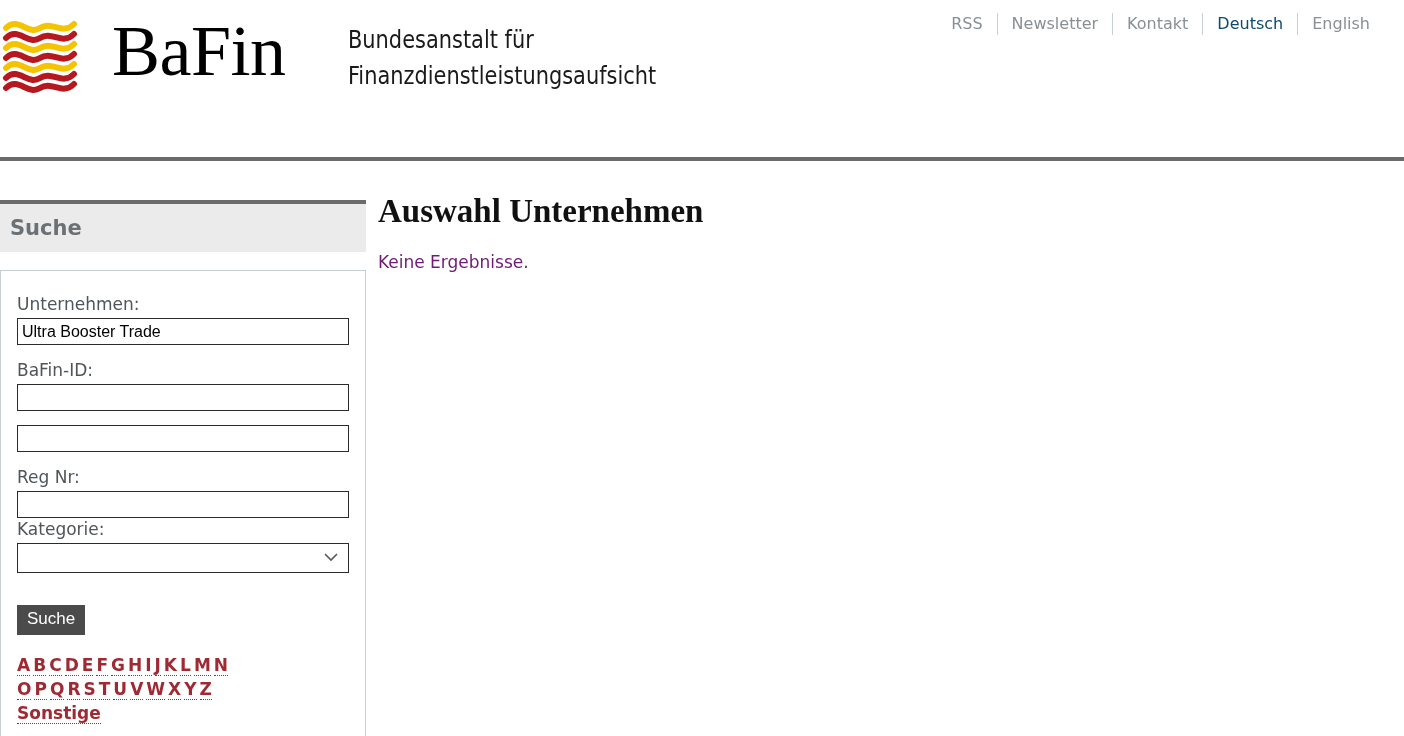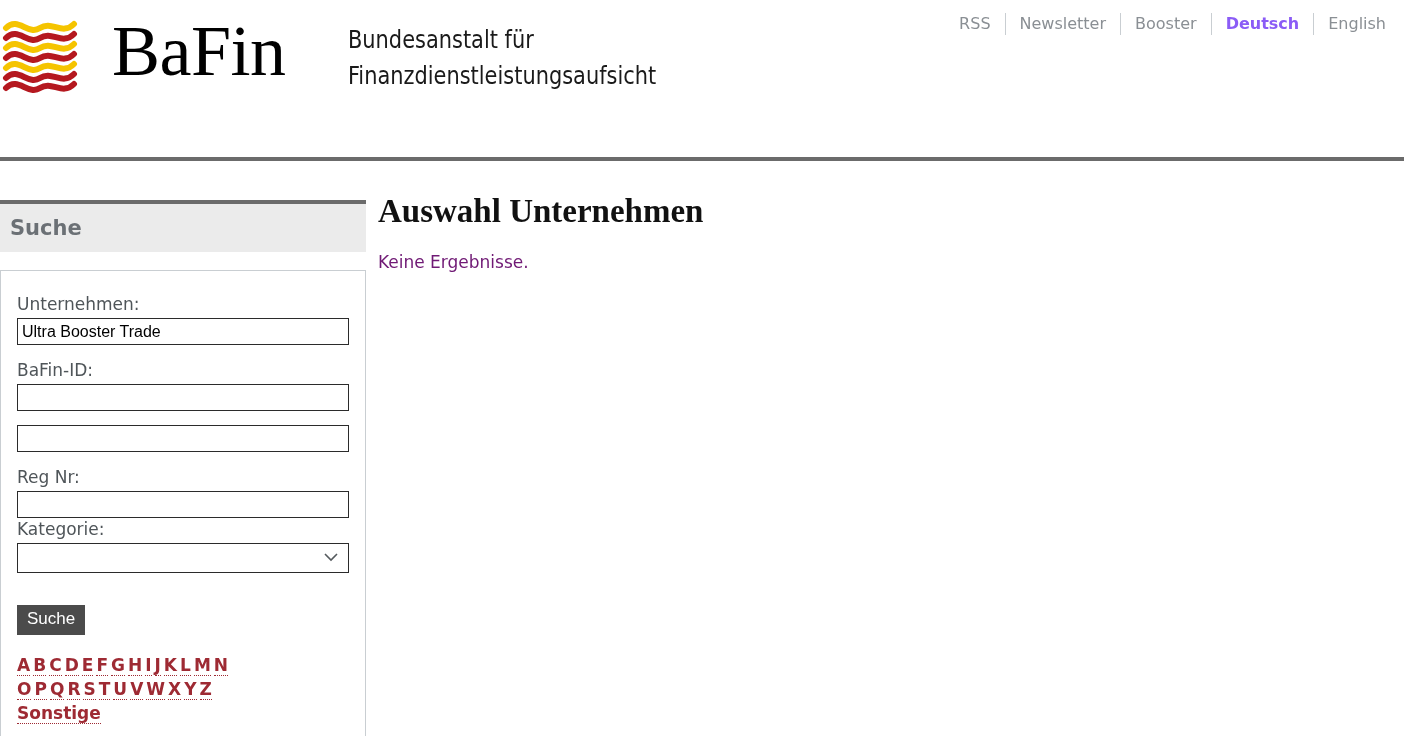--- a/index.html
+++ b/index.html
@@ -58,39 +58,39 @@
     color: #1a1a1a;
     white-space: nowrap;
     font-stretch: condensed;
     transform: scaleX(0.93);
     transform-origin: left top;
   }
   #logo-subtitle .sub-line { display: block; }
 
   #meta-nav {
     position: absolute;
-    right: 4px;
+    right: 20px;
     top: 12px;
     display: flex;
     align-items: center;
     font-size: 17px;
     color: #8a8f94;
     white-space: nowrap;
   }
   #meta-nav .meta-link {
     padding: 0 14px;
     color: #8a8f94;
     text-decoration: none;
     line-height: 24px;
     font-family: "DejaVu Sans", sans-serif;
     font-size: 16px;
   }
   #meta-nav .meta-link.active {
-    color: #8b5cf6;
-    font-weight: bold;
+    color: #0c4a6e;
+    font-weight: normal;
   }
   #meta-nav .meta-sep {
     width: 1px;
     height: 22px;
     background: #c9ced2;
   }
 
   #header-rule {
     position: absolute;
     left: 0;
@@ -266,21 +266,21 @@
       <span class="sub-line">Bundesanstalt für</span>
       <span class="sub-line">Finanzdienstleistungsaufsicht</span>
     </div>
   </div>
 
   <div id="meta-nav">
     <a class="meta-link" href="#">RSS</a>
     <span class="meta-sep"></span>
     <a class="meta-link" href="#">Newsletter</a>
     <span class="meta-sep"></span>
-    <a class="meta-link" href="#">Booster</a>
+    <a class="meta-link" href="#">Kontakt</a>
     <span class="meta-sep"></span>
     <a class="meta-link active" href="#">Deutsch</a>
     <span class="meta-sep"></span>
     <a class="meta-link" href="#">English</a>
   </div>
 
   <div id="header-rule"></div>
 </div>
 
 <div id="content">

